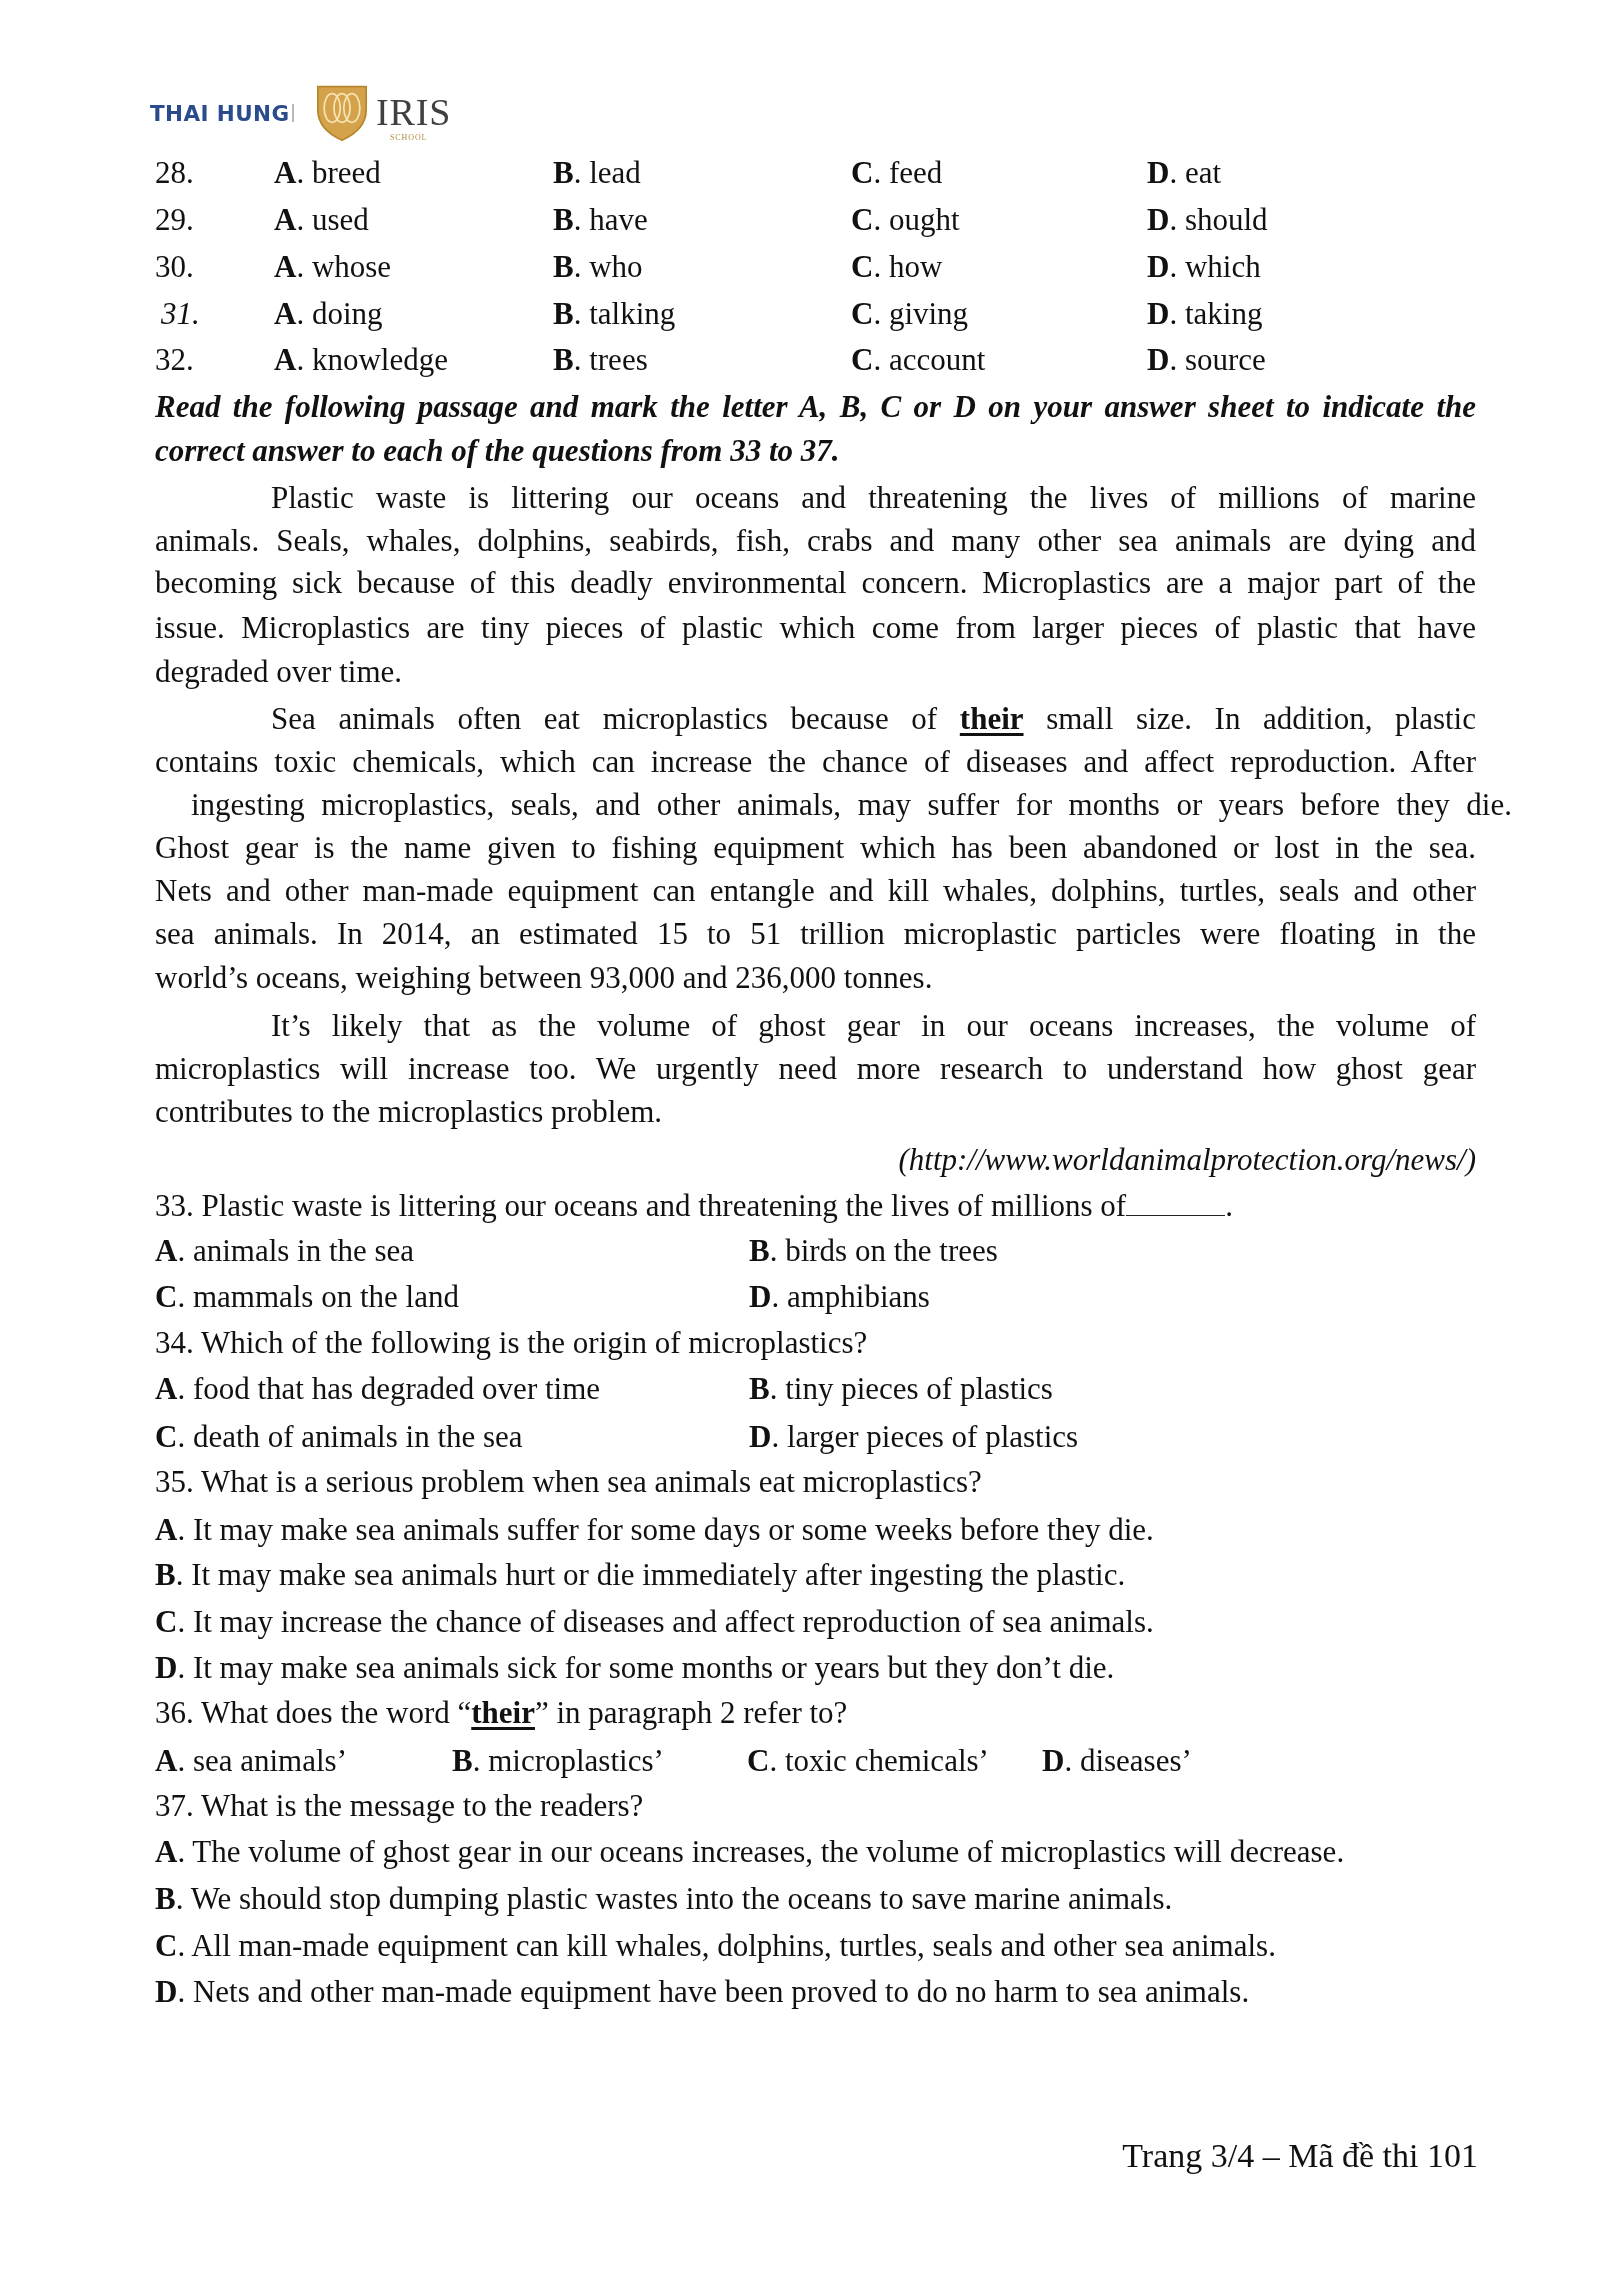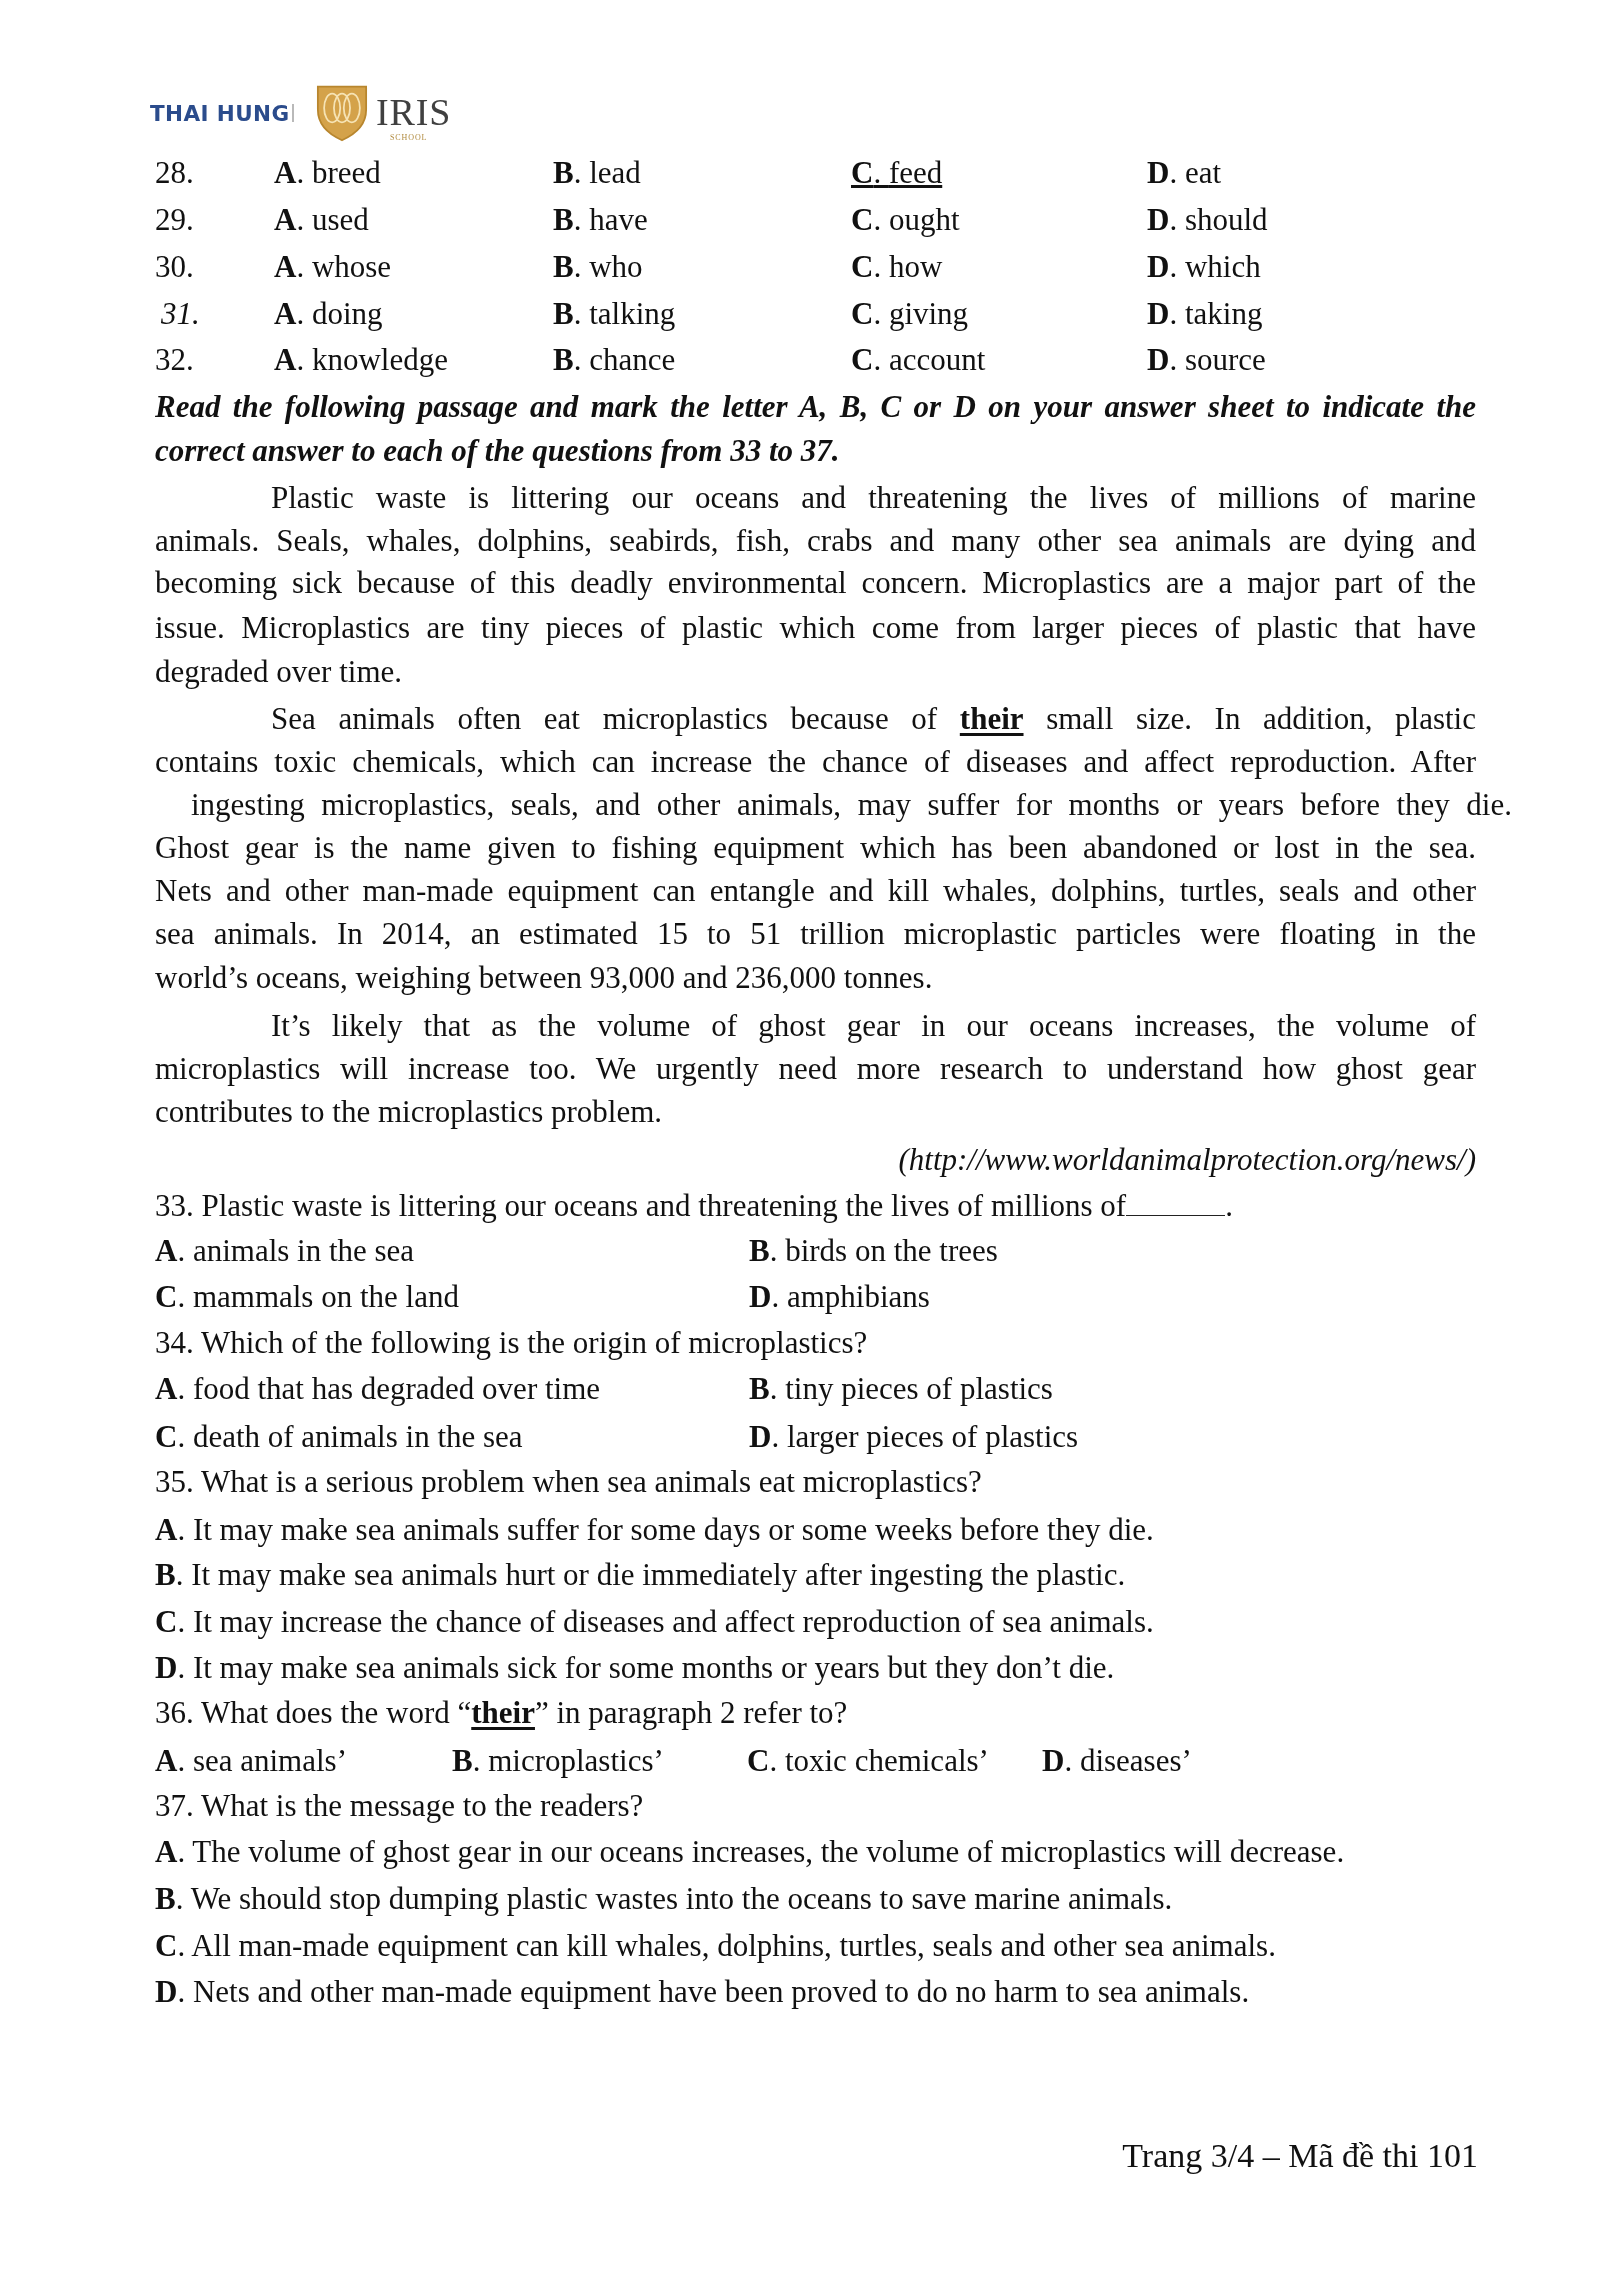--- a/index.html
+++ b/index.html
@@ -41,40 +41,40 @@
     <ellipse cx="40" cy="28" rx="9" ry="16" fill="none" stroke="#f6e3b4" stroke-width="2"></ellipse>
   </svg>
   <span class="logo-iris">IRIS</span>
   <span class="logo-school">SCHOOL</span>
 </div>
 
 <div id="cloze">
     <div class="col" style="left: 155px; top: 155px;">28.</div>
     <div class="col" style="left: 274px; top: 155px;"><b class="opt">A</b>. <span>breed</span></div>
     <div class="col" style="left: 553px; top: 155px;"><b class="opt">B</b>. <span>lead</span></div>
-    <div class="col" style="left: 851px; top: 155px; text-decoration: underline;"><b class="opt">C</b>. <span>feed</span></div>
+    <div class="col" style="left: 851px; top: 155px;"><b class="opt">C</b>. <span>feed</span></div>
     <div class="col" style="left: 1147px; top: 155px;"><b class="opt">D</b>. <span>eat</span></div>
     <div class="col" style="left: 155px; top: 202px;">29.</div>
     <div class="col" style="left: 274px; top: 202px;"><b class="opt">A</b>. <span>used</span></div>
     <div class="col" style="left: 553px; top: 202px;"><b class="opt">B</b>. <span>have</span></div>
     <div class="col" style="left: 851px; top: 202px;"><b class="opt">C</b>. <span>ought</span></div>
     <div class="col" style="left: 1147px; top: 202px;"><b class="opt">D</b>. <span>should</span></div>
     <div class="col" style="left: 155px; top: 249px;">30.</div>
     <div class="col" style="left: 274px; top: 249px;"><b class="opt">A</b>. <span>whose</span></div>
     <div class="col" style="left: 553px; top: 249px;"><b class="opt">B</b>. <span>who</span></div>
     <div class="col" style="left: 851px; top: 249px;"><b class="opt">C</b>. <span>how</span></div>
     <div class="col" style="left: 1147px; top: 249px;"><b class="opt">D</b>. <span>which</span></div>
     <div class="col" style="left: 161px; top: 296px; font-style: italic;">31.</div>
     <div class="col" style="left: 274px; top: 296px;"><b class="opt">A</b>. <span>doing</span></div>
     <div class="col" style="left: 553px; top: 296px;"><b class="opt">B</b>. <span>talking</span></div>
     <div class="col" style="left: 851px; top: 296px;"><b class="opt">C</b>. <span>giving</span></div>
     <div class="col" style="left: 1147px; top: 296px;"><b class="opt">D</b>. <span>taking</span></div>
     <div class="col" style="left: 155px; top: 342px;">32.</div>
     <div class="col" style="left: 274px; top: 342px;"><b class="opt">A</b>. <span>knowledge</span></div>
-    <div class="col" style="left: 553px; top: 342px;"><b class="opt">B</b>. <span>chance</span></div>
+    <div class="col" style="left: 553px; top: 342px;"><b class="opt">B</b>. <span>trees</span></div>
     <div class="col" style="left: 851px; top: 342px;"><b class="opt">C</b>. <span>account</span></div>
     <div class="col" style="left: 1147px; top: 342px;"><b class="opt">D</b>. <span>source</span></div>
   </div>
 
 <div class="just instr" style="top:389px;">Read the following passage and mark the letter A, B, C or D on your answer sheet to indicate the</div>
 <div class="line instr" style="top:433px;">correct answer to each of the questions from 33 to 37.</div>
 
 <div class="just indent" style="top:480px;">Plastic waste is littering our oceans and threatening the lives of millions of marine</div>
 <div class="just" style="top:523px;">animals. Seals, whales, dolphins, seabirds, fish, crabs and many other sea animals are dying and</div>
 <div class="just" style="top:565px;">becoming sick because of this deadly environmental concern. Microplastics are a major part of the</div>

